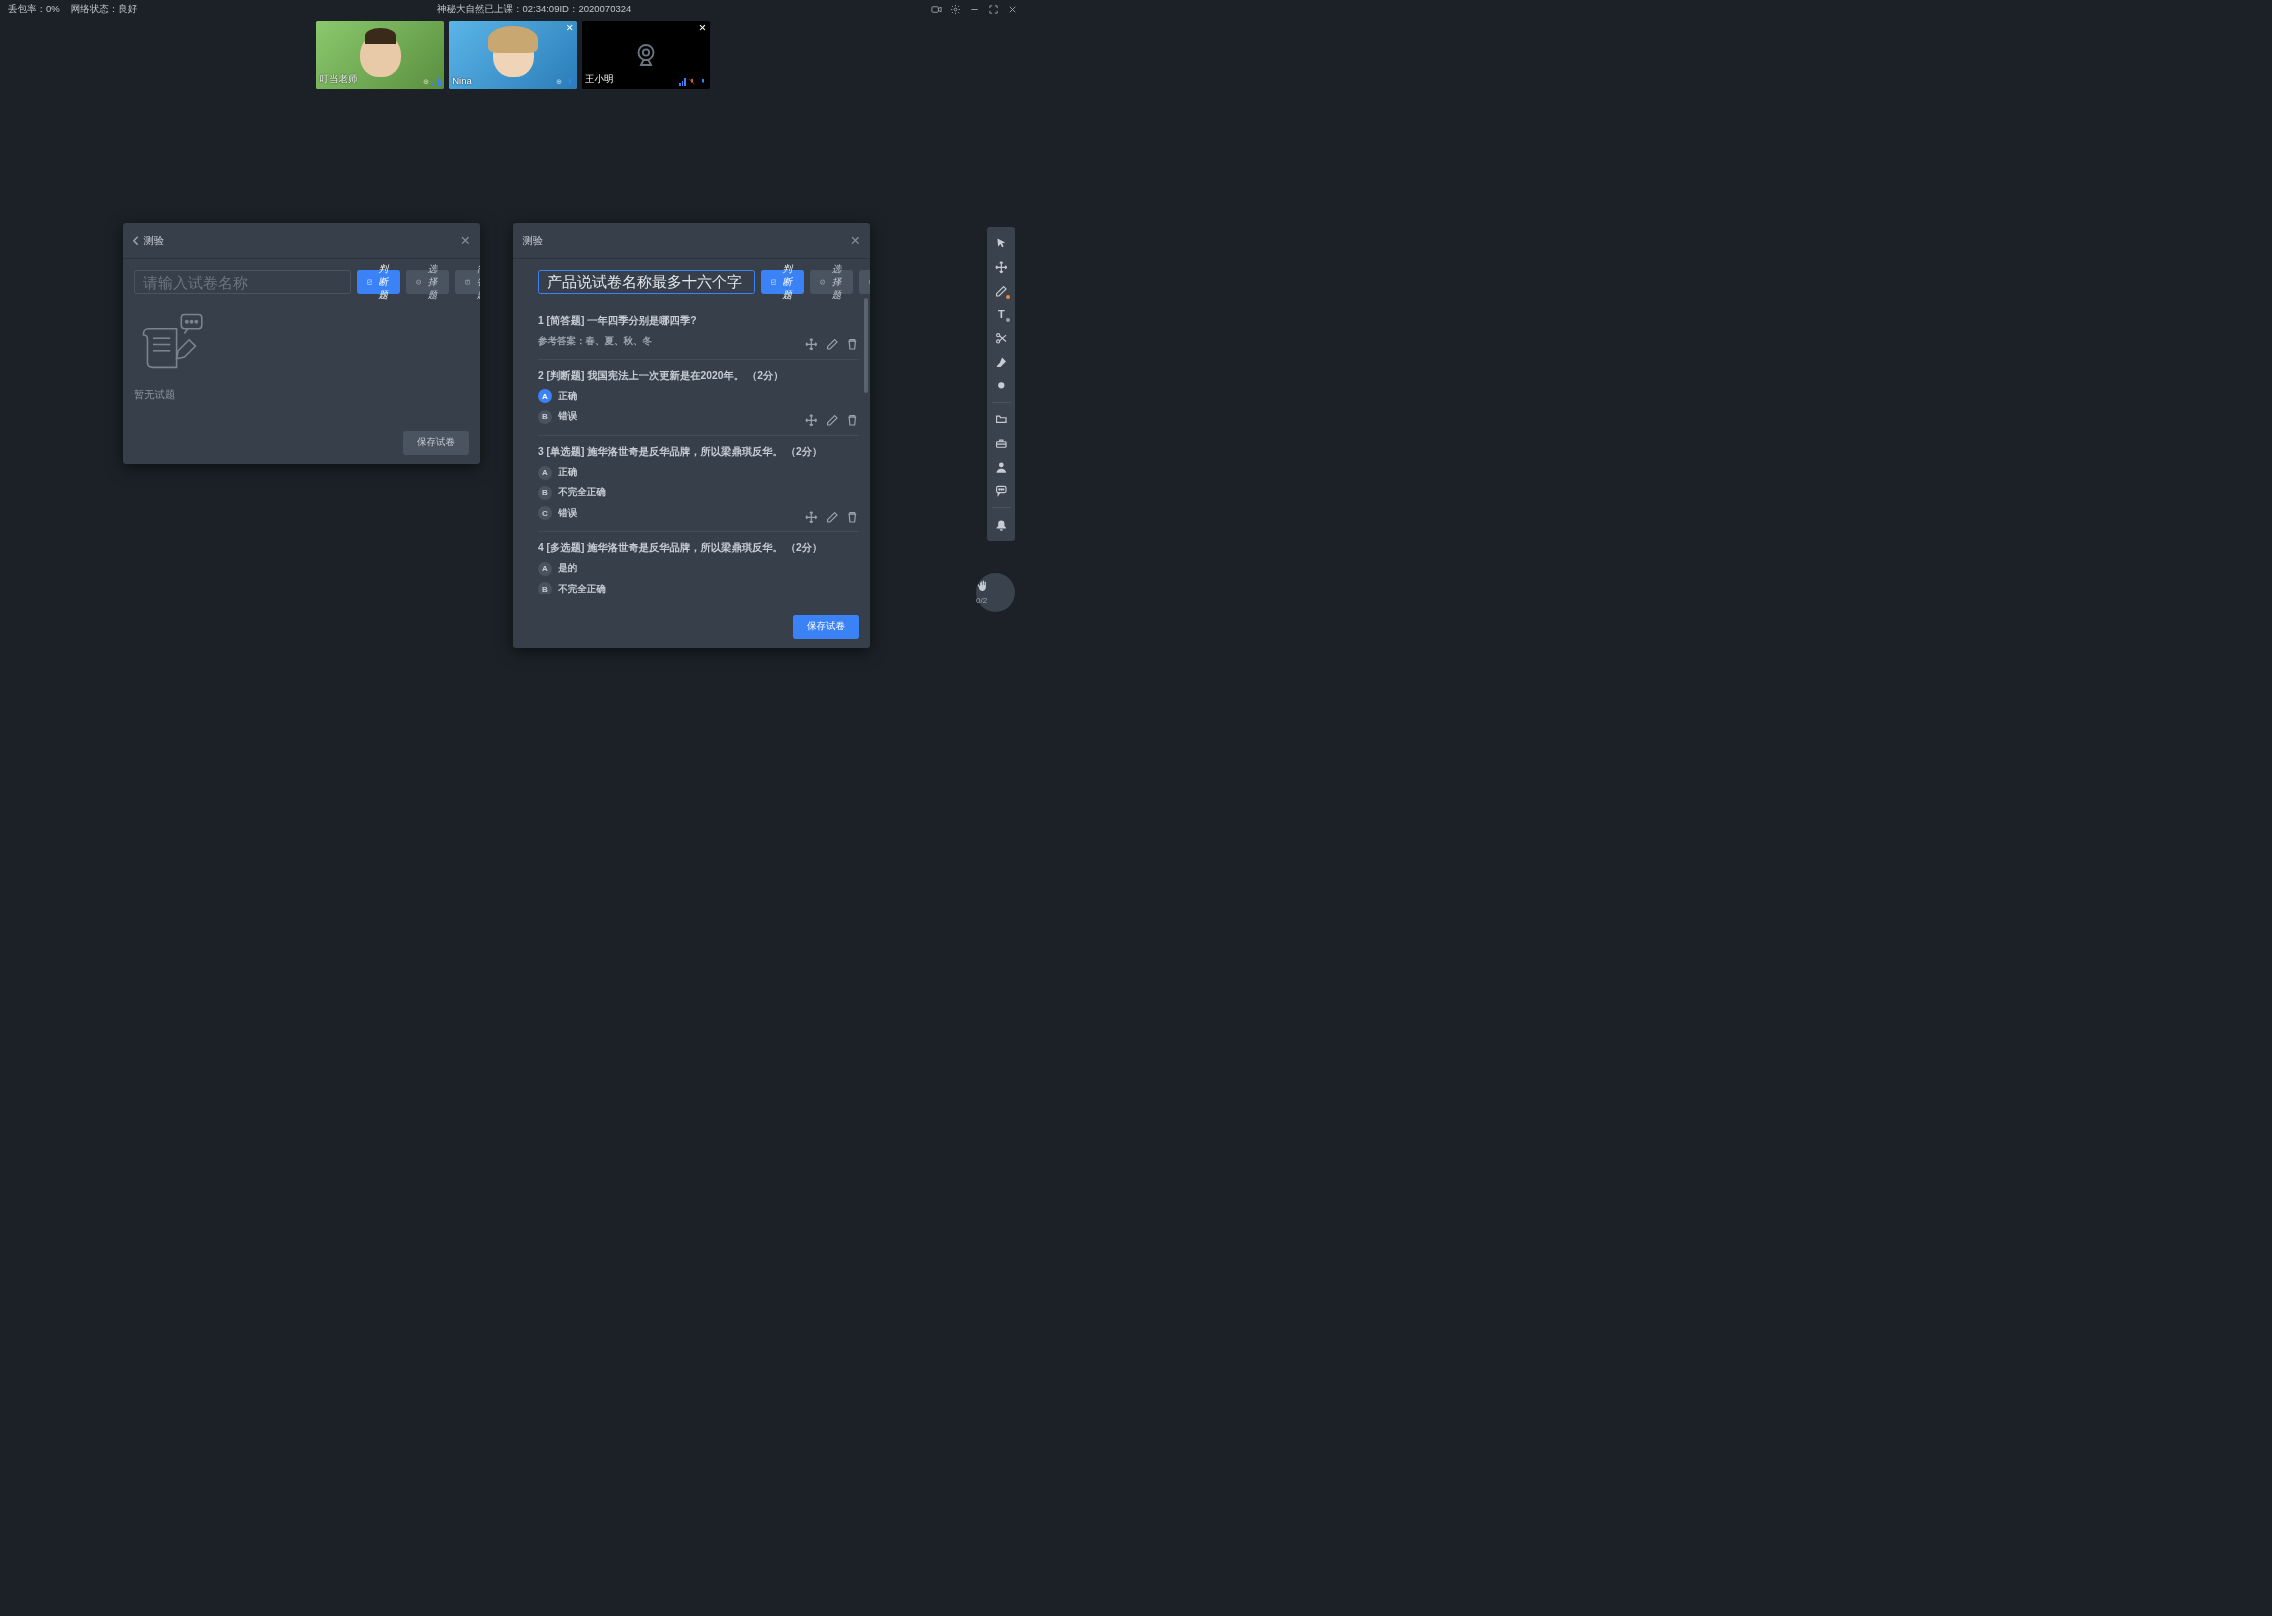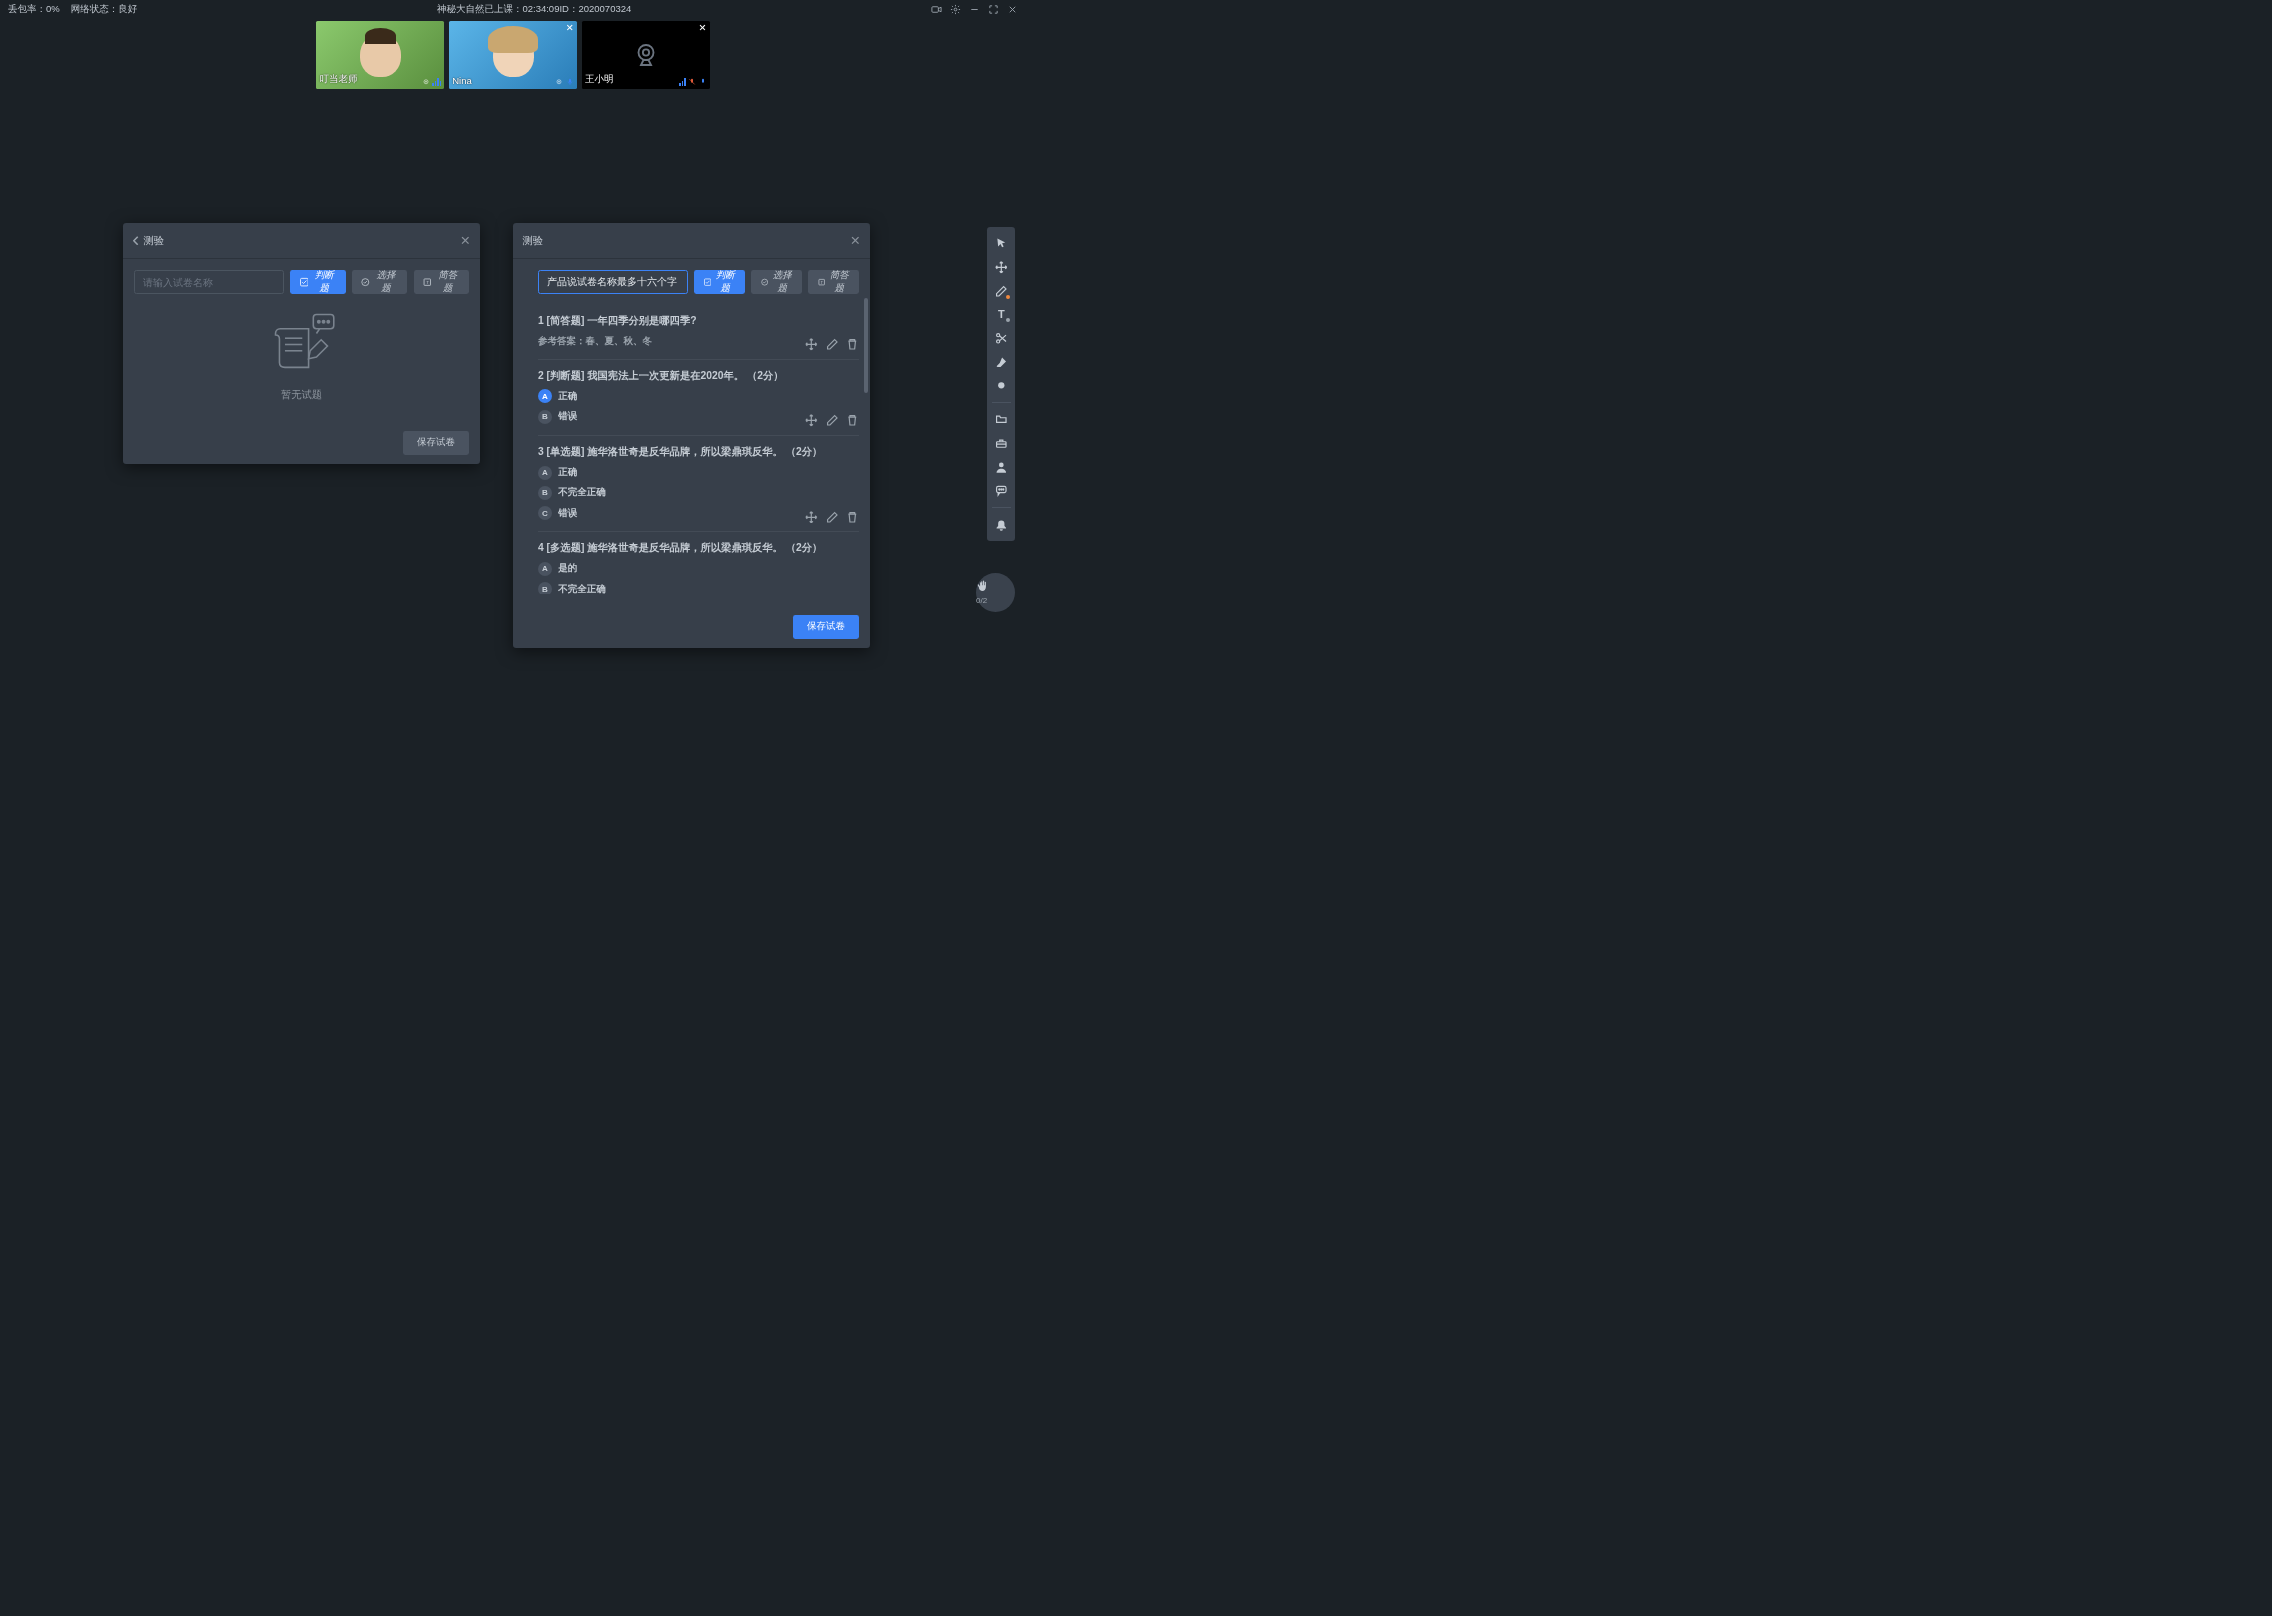--- a/index.html
+++ b/index.html
@@ -34,28 +34,28 @@
 
 
 .panel { position: absolute; background: #373f4a; border-radius: 3.2px; box-shadow: 0 3.2px 16px rgba(0,0,0,0.5); display: flex; flex-direction: column; }
 .panel-header { height: 36px; display: flex; align-items: center; padding: 0 9.5px; font-size: 10.3px; color: #c5ccd4; border-bottom: 0.8px solid #2c333c; }
 .panel-header .back { margin-right: 4.7px; cursor: pointer; display: flex; align-items: center; }
 .panel-header .title { flex: 1; }
 .panel-header .close { cursor: pointer; color: #8a929b; font-size: 12.6px; }
 .panel-body { padding: 11px; flex: 1; overflow: hidden; display: flex; flex-direction: column; }
 
 .btn-row { display: flex; gap: 6.3px; margin-bottom: 11px; }
-.name-input { flex: 1; background: transparent; border: 0.8px solid #4b5560; border-radius: 2.4px; padding: 0 8px; height: 24px; color: #c5ccd4; font-size: 10px; outline: none; }
+.name-input { flex: 1; background: transparent; border: 0.8px solid #4b5560; border-radius: 2.4px; padding: 0 8px; height: 24px; color: #c5ccd4; font-size: 15px; outline: none; }
 .name-input.filled { border-color: #3b82f6; color: #e4e8ec; }
 .name-input::placeholder { color: #6b7480; }
 .type-btn { height: 24px; padding: 0 9.5px; border-radius: 2.4px; border: none; font-size: 9.5px; display: flex; align-items: center; gap: 4px; cursor: pointer; color: #c5ccd4; background: #4a5360; font-style: italic; }
 .type-btn.active { background: #3b82f6; color: #fff; }
 .type-btn svg { width: 10.3px; height: 10.3px; }
 
-.empty-state { flex: 1; display: flex; flex-direction: column; align-items: center; justify-content: center; color: #8a929b; gap: 12.6px; }
+.empty-state { flex: 1; display: flex; flex-direction: column; justify-content: center; color: #8a929b; gap: 12.6px; }
 .empty-illus { position: relative; width: 71px; height: 63px; }
 
 .panel-footer { padding: 9.5px 11px; display: flex; justify-content: flex-end; }
 .save-btn { height: 24px; padding: 0 14px; border: none; border-radius: 2.4px; font-size: 9.5px; cursor: pointer; }
 .save-btn.secondary { background: #4a5360; color: #c5ccd4; }
 .save-btn.primary { background: #3b82f6; color: #fff; }
 
 
 .qlist { flex: 1; overflow-y: auto; margin: 0 -11px; padding: 0 11px; }
 .question { padding: 8px 0 11px; border-bottom: 0.8px solid #434b56; position: relative; font-weight: bold; }

